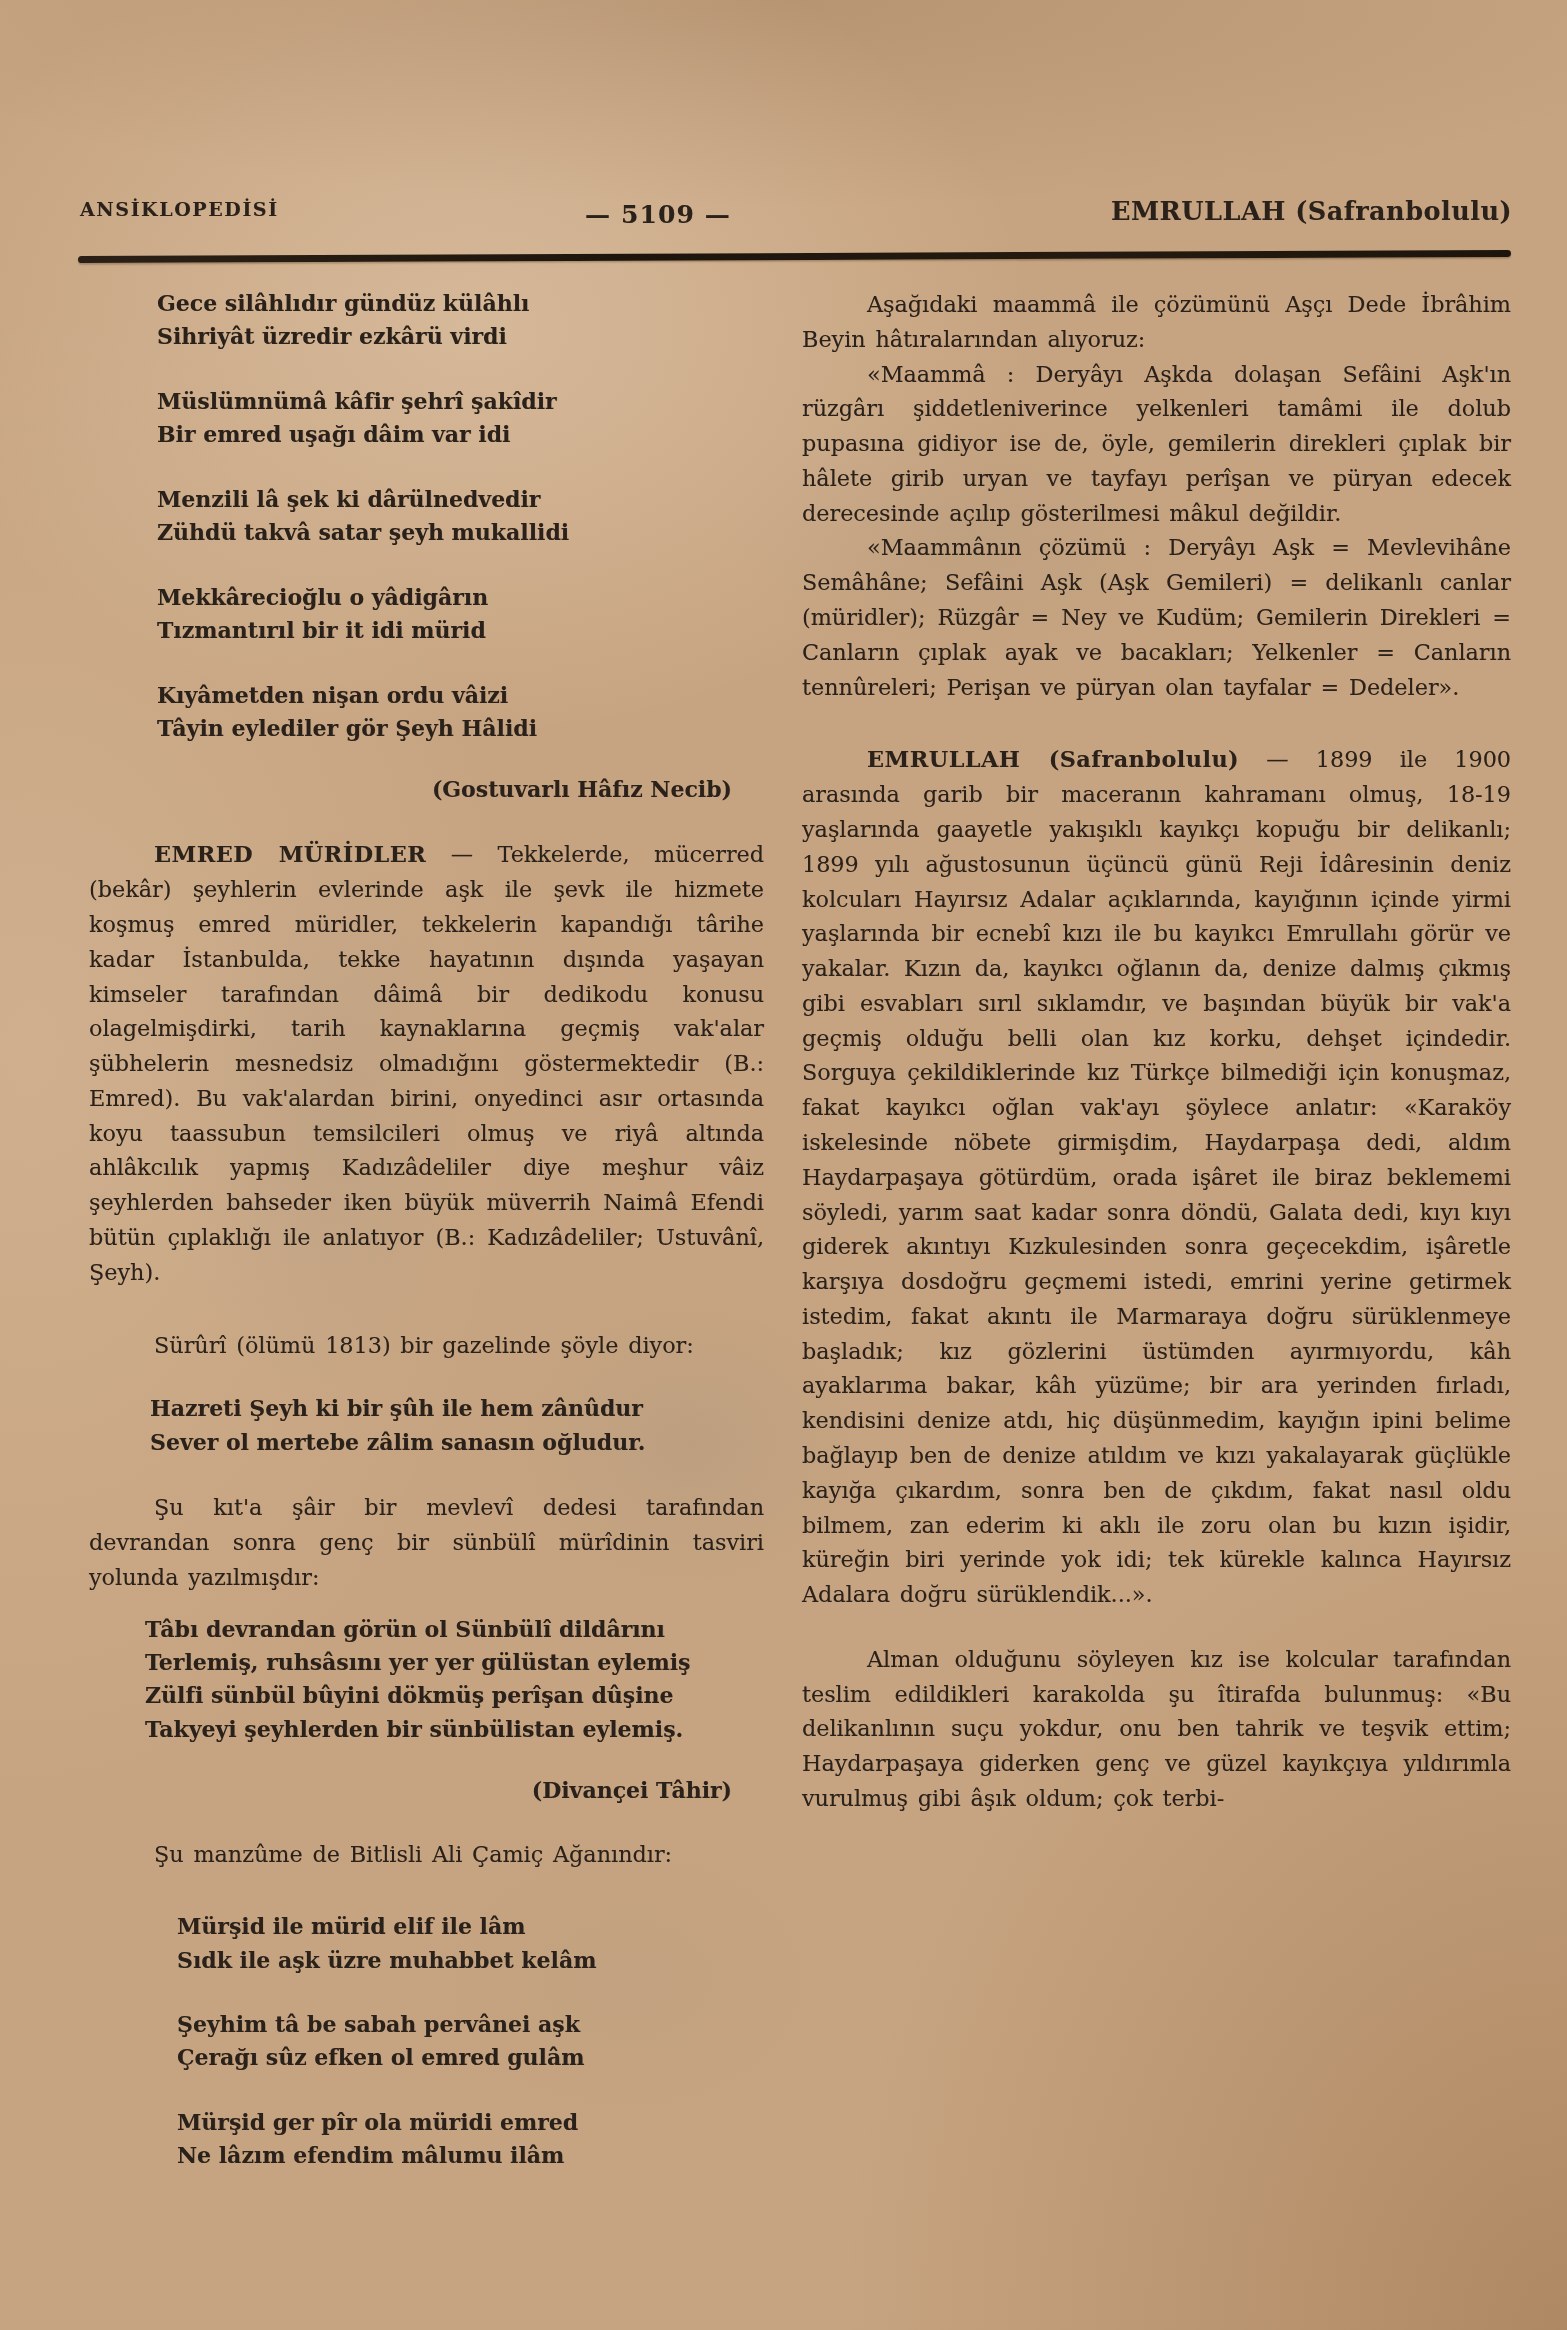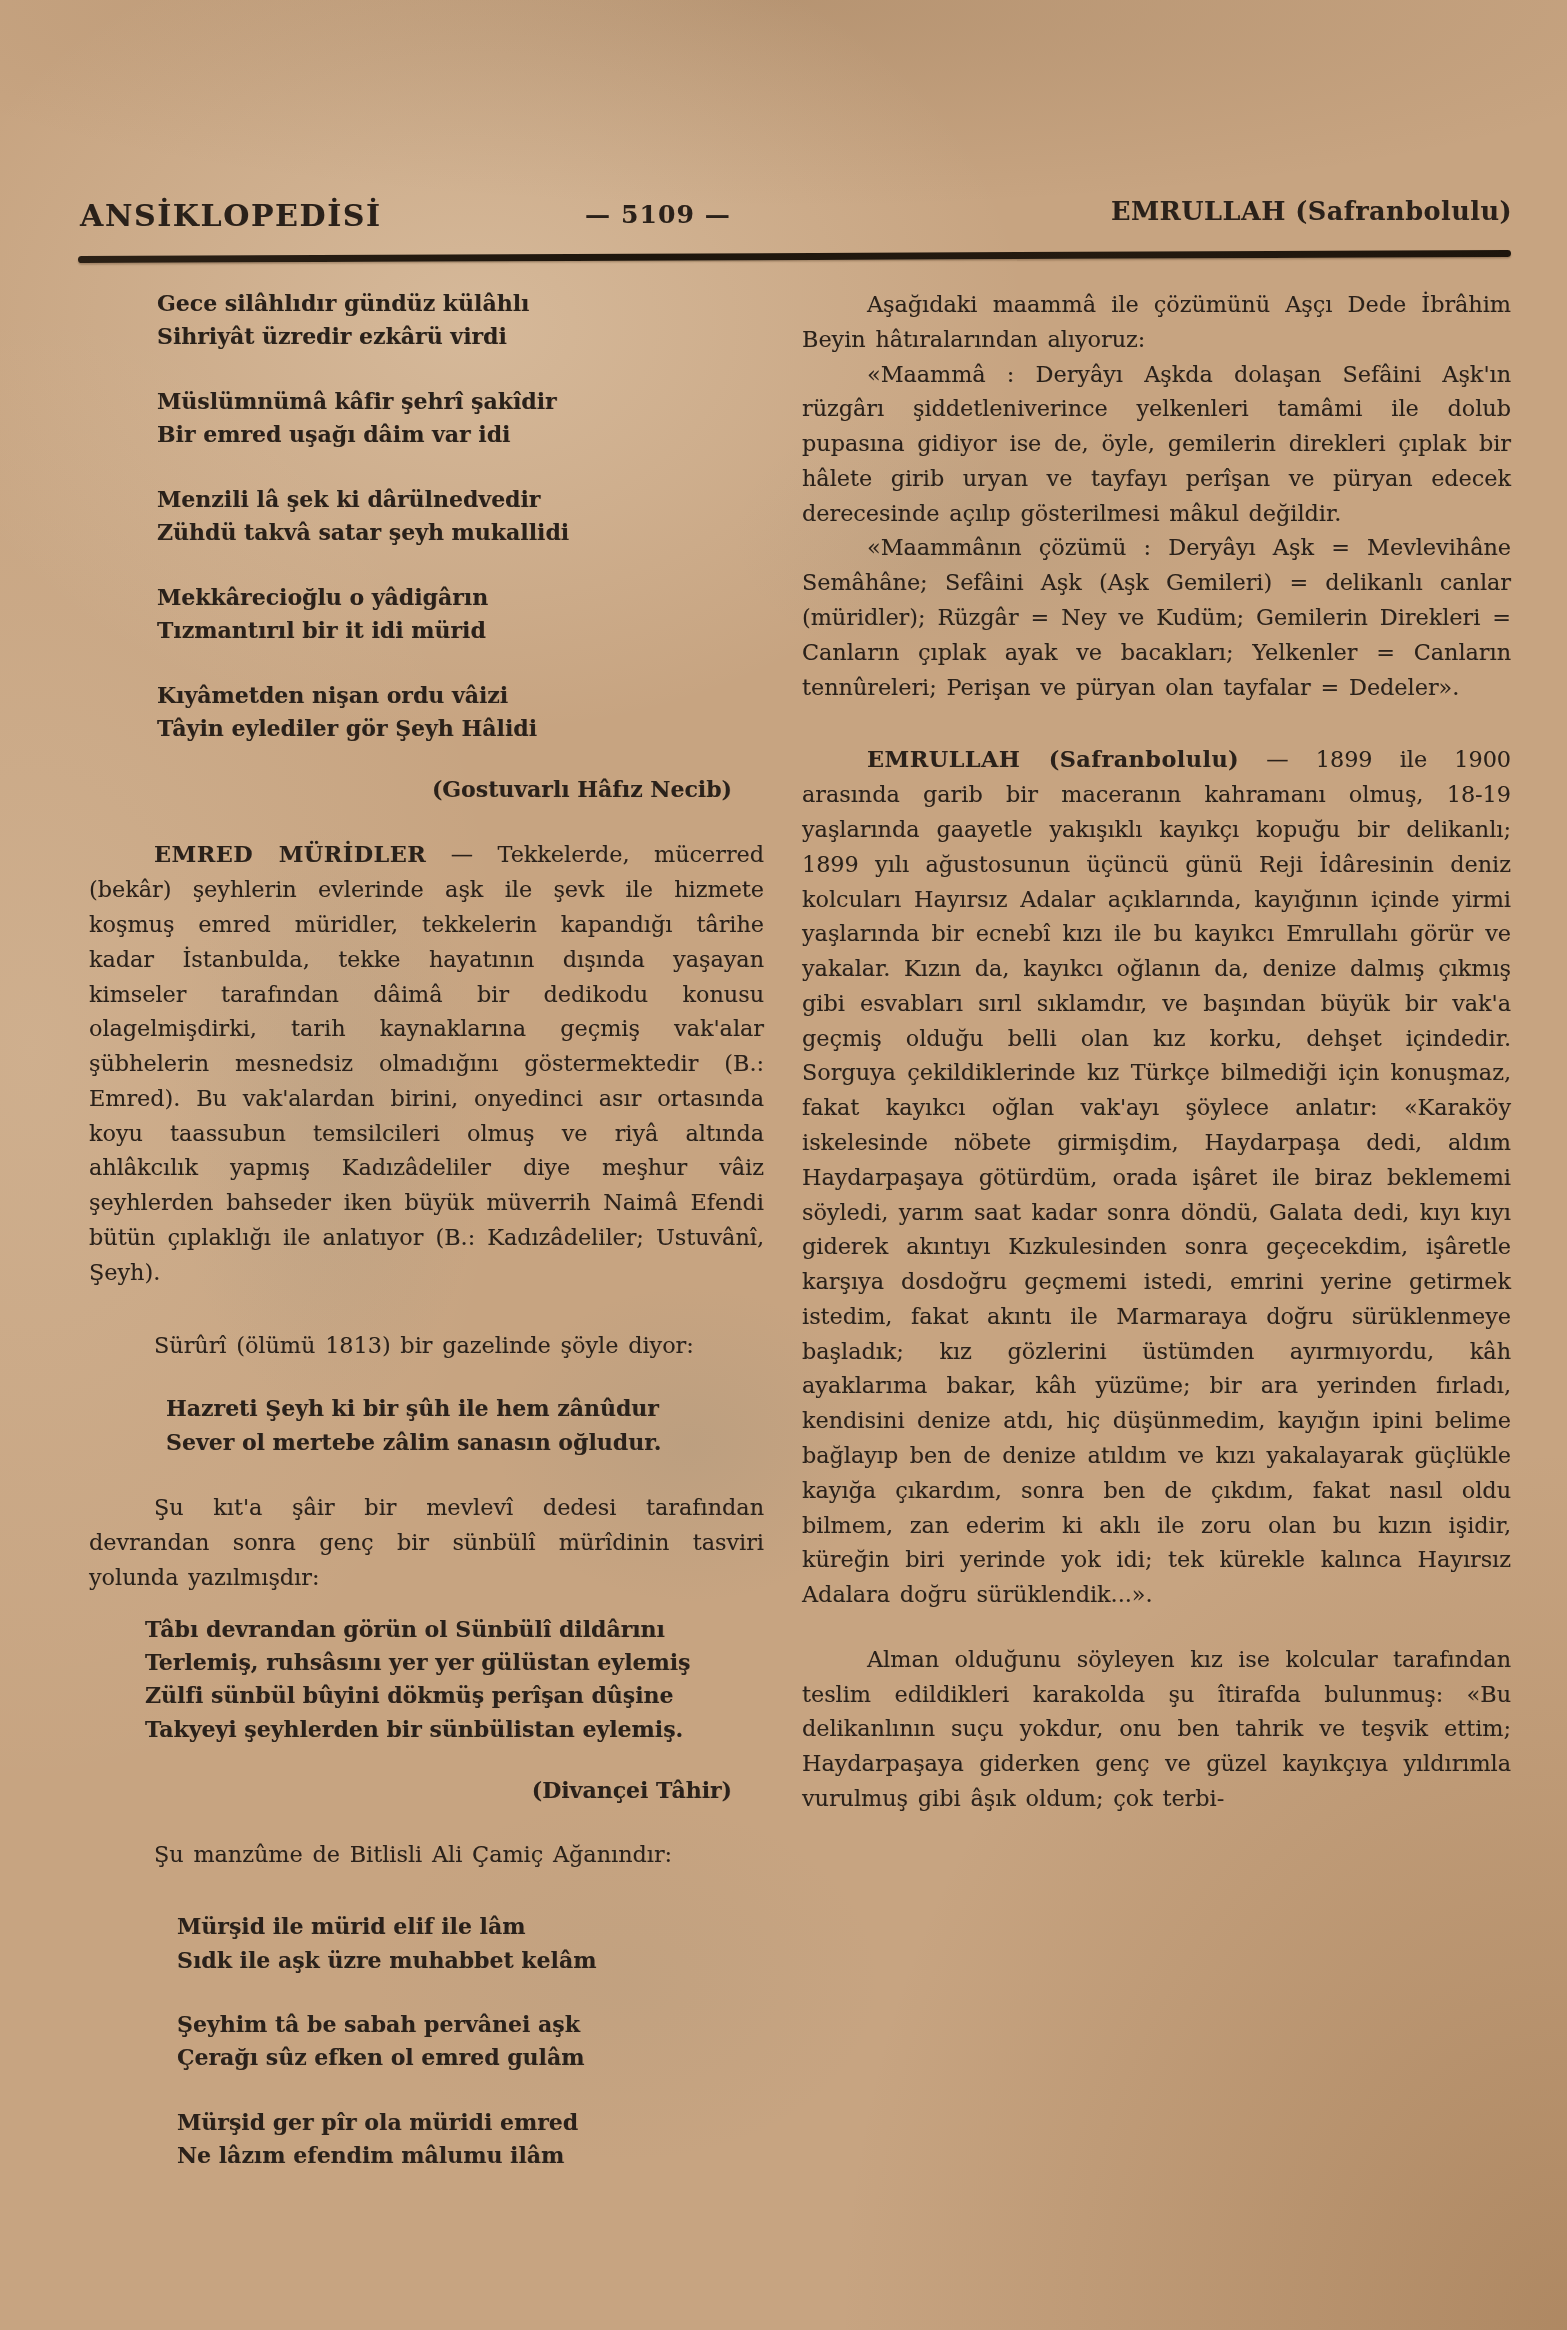--- a/index.html
+++ b/index.html
@@ -21,21 +21,21 @@
       radial-gradient(ellipse 1011px 1224px at 100% 100%, rgba(118,72,28,0.30), rgba(118,72,28,0) 72%),
       radial-gradient(ellipse 1277px 277px at 50% 0%, rgba(96,66,36,0.16), rgba(96,66,36,0) 75%),
       radial-gradient(ellipse 229px 426px at 21% 48%, rgba(96,116,116,0.10), rgba(96,116,116,0) 70%),
       radial-gradient(ellipse 277px 229px at 44% 62%, rgba(96,116,116,0.10), rgba(96,116,116,0) 70%),
       radial-gradient(ellipse 346px 202px at 62% 23%, rgba(96,116,116,0.08), rgba(96,116,116,0) 70%),
       radial-gradient(ellipse 372px 266px at 40% 85%, rgba(110,120,110,0.06), rgba(110,120,110,0) 70%);
     text-shadow: 0.3px 0.4px 0.3px rgba(56,42,28,0.28);
   }
 
   
-  .hdr-left   { position: absolute; left: 80px;  top: 198px; font-size: 30px; font-weight: bold; letter-spacing: 1.6px; }
+  .hdr-left   { position: absolute; left: 80px;  top: 198px; font-size: 19px; font-weight: bold; letter-spacing: 1.6px; }
   .hdr-center { position: absolute; left: 585px; top: 200px; font-size: 25px; font-weight: bold; letter-spacing: 1.1px; }
   .hdr-right  { position: absolute; right: 55px; top: 196px; font-size: 25.5px; font-weight: bold; letter-spacing: 0.5px; }
   .rule {
     position: absolute;
     left: 78px; top: 253px;
     width: 1433px; height: 7px;
     background: linear-gradient(90deg, #2b2015, #1d150c 40%, #241a10 70%, #1d150c);
     border-radius: 3.7px;
     transform: rotate(-0.25deg);
     box-shadow: 0 1.6px 1.6px rgba(70,48,24,0.30);
@@ -59,21 +59,21 @@
     line-height: 1.56;
     text-align: justify;
     text-indent: 65px;
     word-spacing: 2.7px;
   }
   .lead { font-weight: bold; letter-spacing: 0.5px; }
 
   .couplet { margin: 0 0 31px 0; font-weight: bold; font-size: 22px; line-height: 1.52; }
   .couplet:last-child { margin-bottom: 0; }
   .indent-a { margin-left: 68px; }   
-  .indent-b { margin-left: 77px; }   
+  .indent-b { margin-left: 61px; }   
   .indent-c { margin-left: 56px; }   
   .indent-d { margin-left: 88px; }   
 
   .attribution {
     font-weight: bold;
     font-size: 22px;
     text-align: right;
     padding-right: 32px;
   }
   .attr-1 { margin: 1.1px 0 35px 0; }

